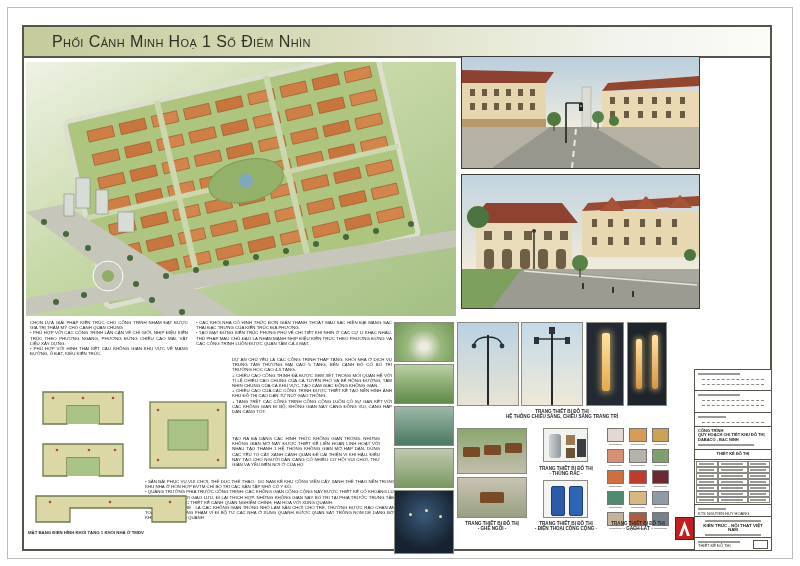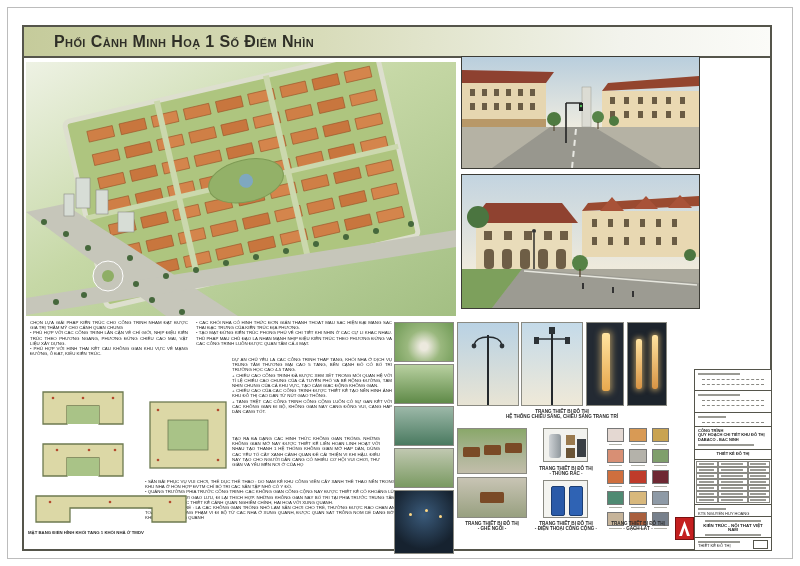--- a/index.html
+++ b/index.html
@@ -2,21 +2,21 @@
 <html><head>
 <meta charset="utf-8">
 <style>
   html,body{margin:0;padding:0;background:#fafafa;font-family:"Liberation Sans",sans-serif;}
   .sheet{position:relative;width:800px;height:566px;background:#ffffff;overflow:hidden;}
   .outer-border{position:absolute;left:7px;top:7px;width:784px;height:550px;border:1px solid #bcbcbc;}
   .frame{position:absolute;left:22px;top:25px;width:750px;height:526px;border:2px solid #55554b;box-sizing:border-box;}
   .header-bar{position:absolute;left:22px;top:25px;width:750px;height:33px;box-sizing:border-box;
     border:2px solid #55554b;background:linear-gradient(90deg,#c5cb9b 0%,#d8dcba 40%,#f2f3ec 80%,#fbfbf8 100%);
     display:flex;align-items:center;}
-  .header-title{font-variant:small-caps;font-weight:bold;font-size:16px;color:#2f2f27;padding-left:6px;letter-spacing:.4px;margin-left:24px;}
+  .header-title{font-variant:small-caps;font-weight:normal;font-size:16px;color:#2f2f27;padding-left:28px;letter-spacing:.4px;}
   .abs{position:absolute;}
   .txt{position:absolute;font-size:4.4px;line-height:5.2px;color:#1c1c1c;text-align:justify;white-space:pre-line;}
   .cap{position:absolute;font-size:4.6px;line-height:5.4px;font-weight:bold;color:#2a2a2a;text-align:center;}
   .photo{position:absolute;border:1px solid #8a8a82;box-sizing:border-box;overflow:hidden;}
   .render{position:absolute;border:1px solid #3c3c36;box-sizing:border-box;background:#dfe8ee;}
   .tiles-grid{position:absolute;display:grid;grid-template-columns:repeat(3,1fr);gap:4px 5px;}
   .tile-cell{display:flex;flex-direction:column;gap:1.5px;}
   .tile{height:12px;border:0.5px solid #777;}
   .tile-bar{height:1.5px;background:#b0b0a8;margin:0 2px;}
   .tb{position:absolute;border:1.2px solid #55554b;box-sizing:border-box;background:#fff;

